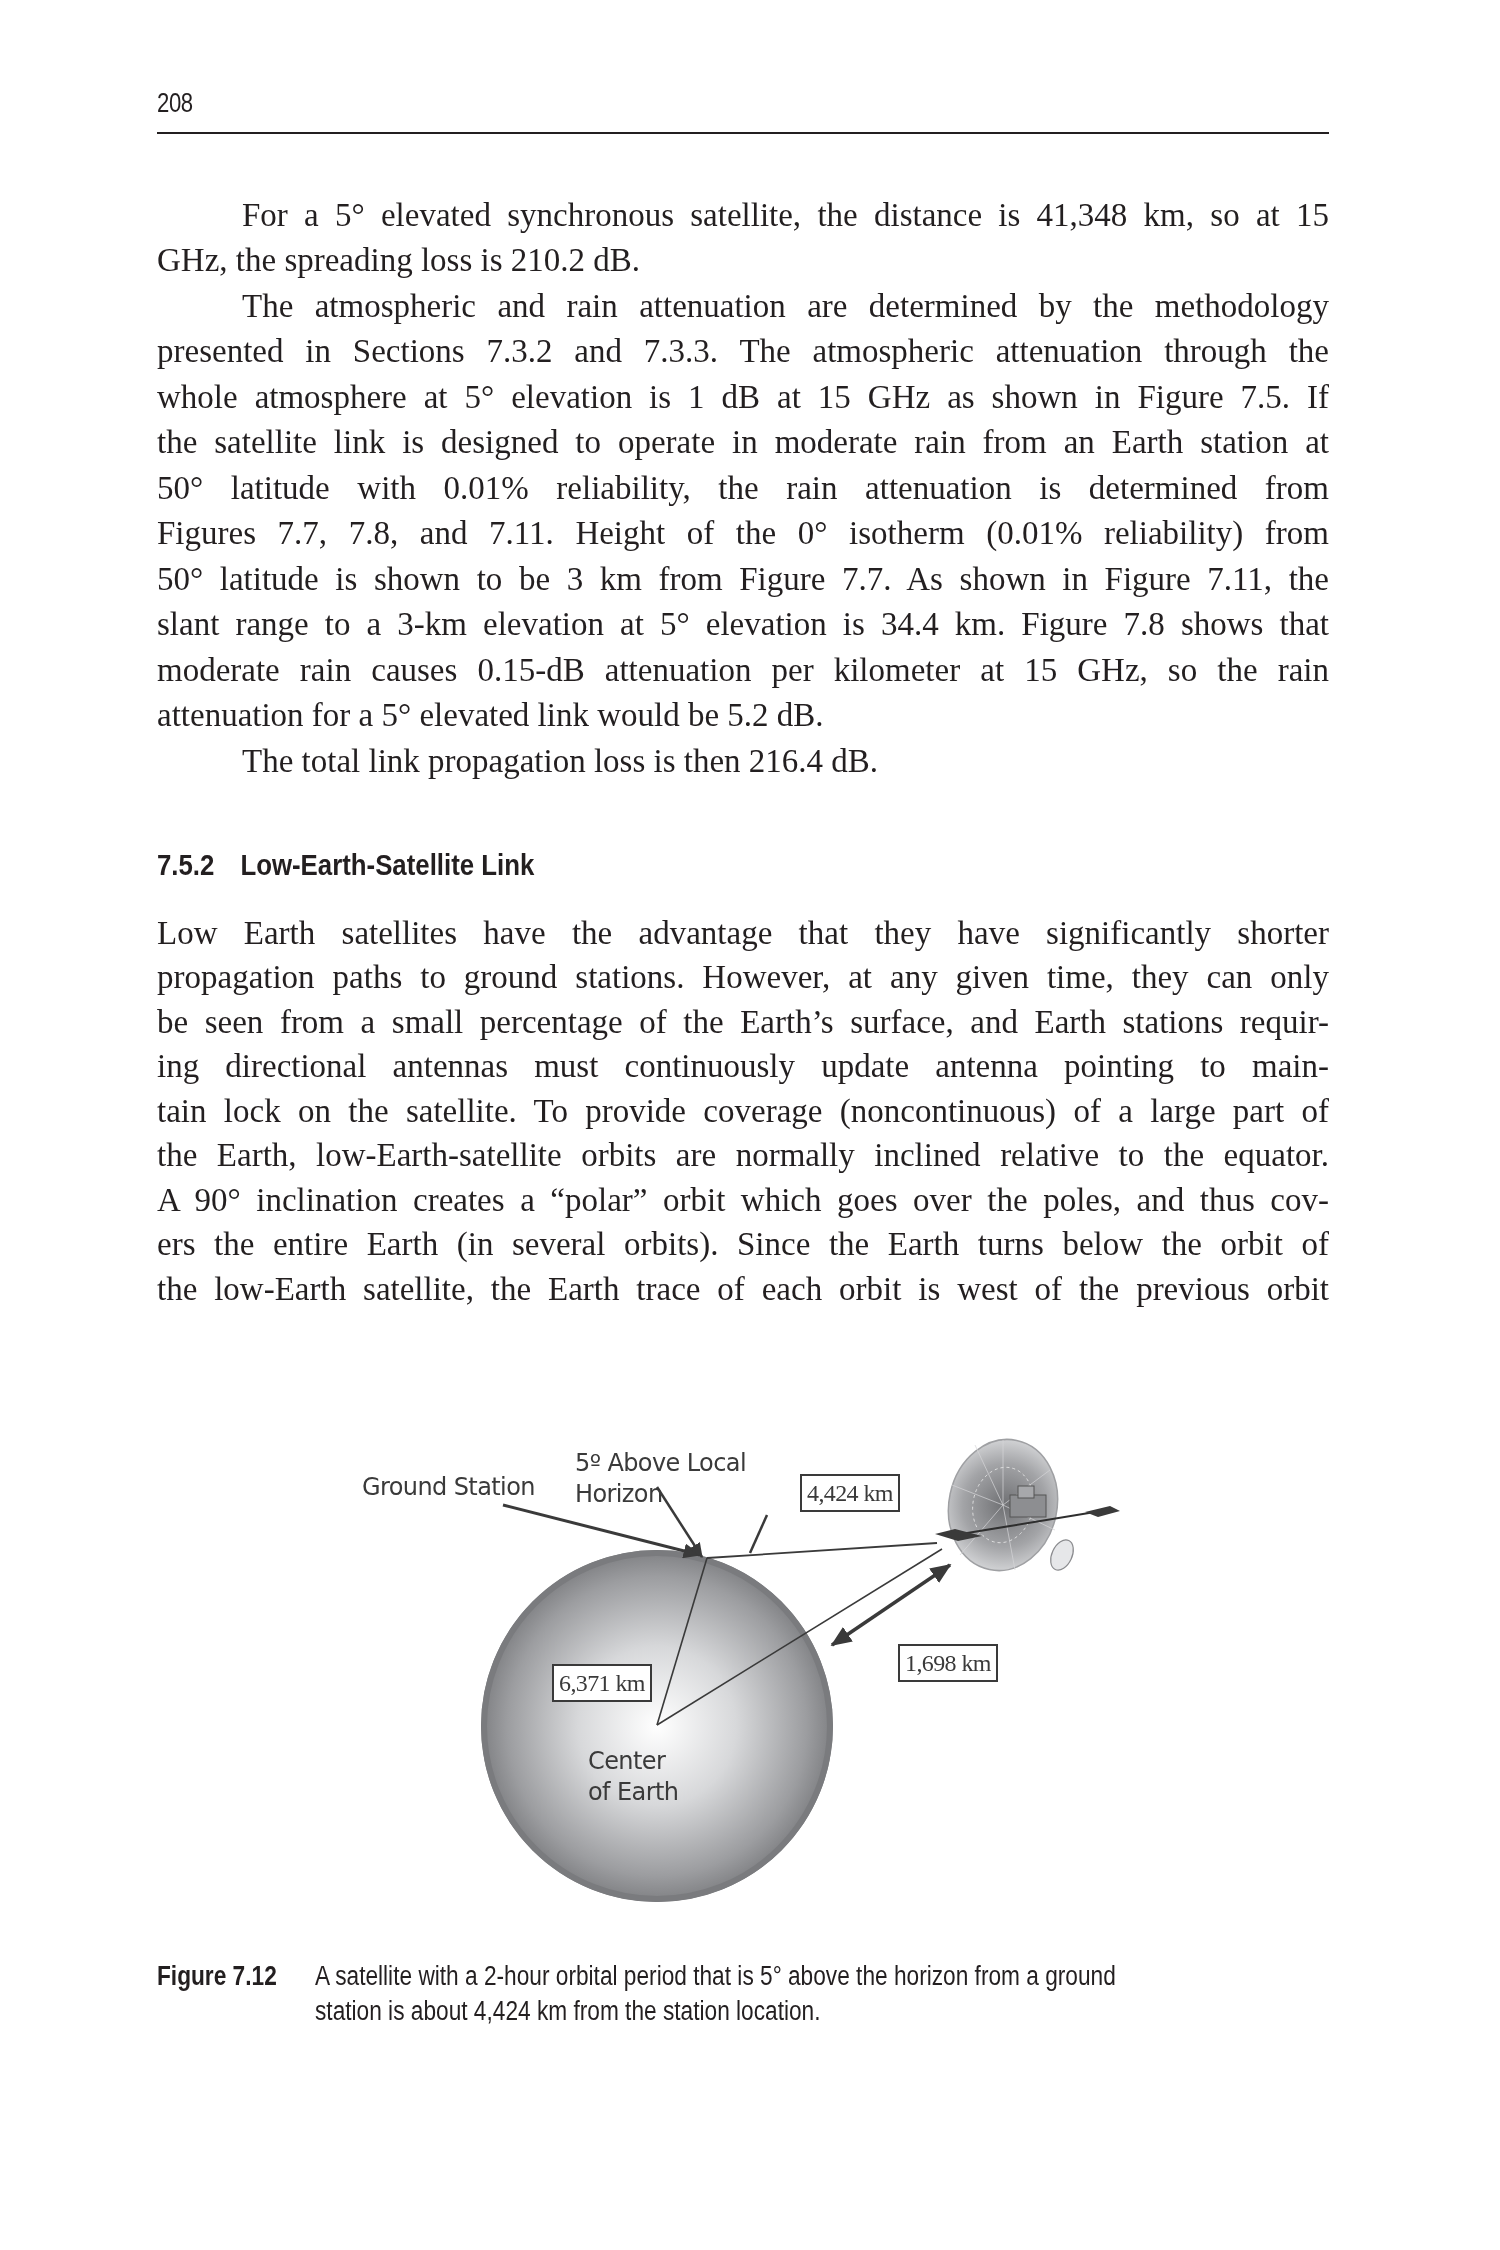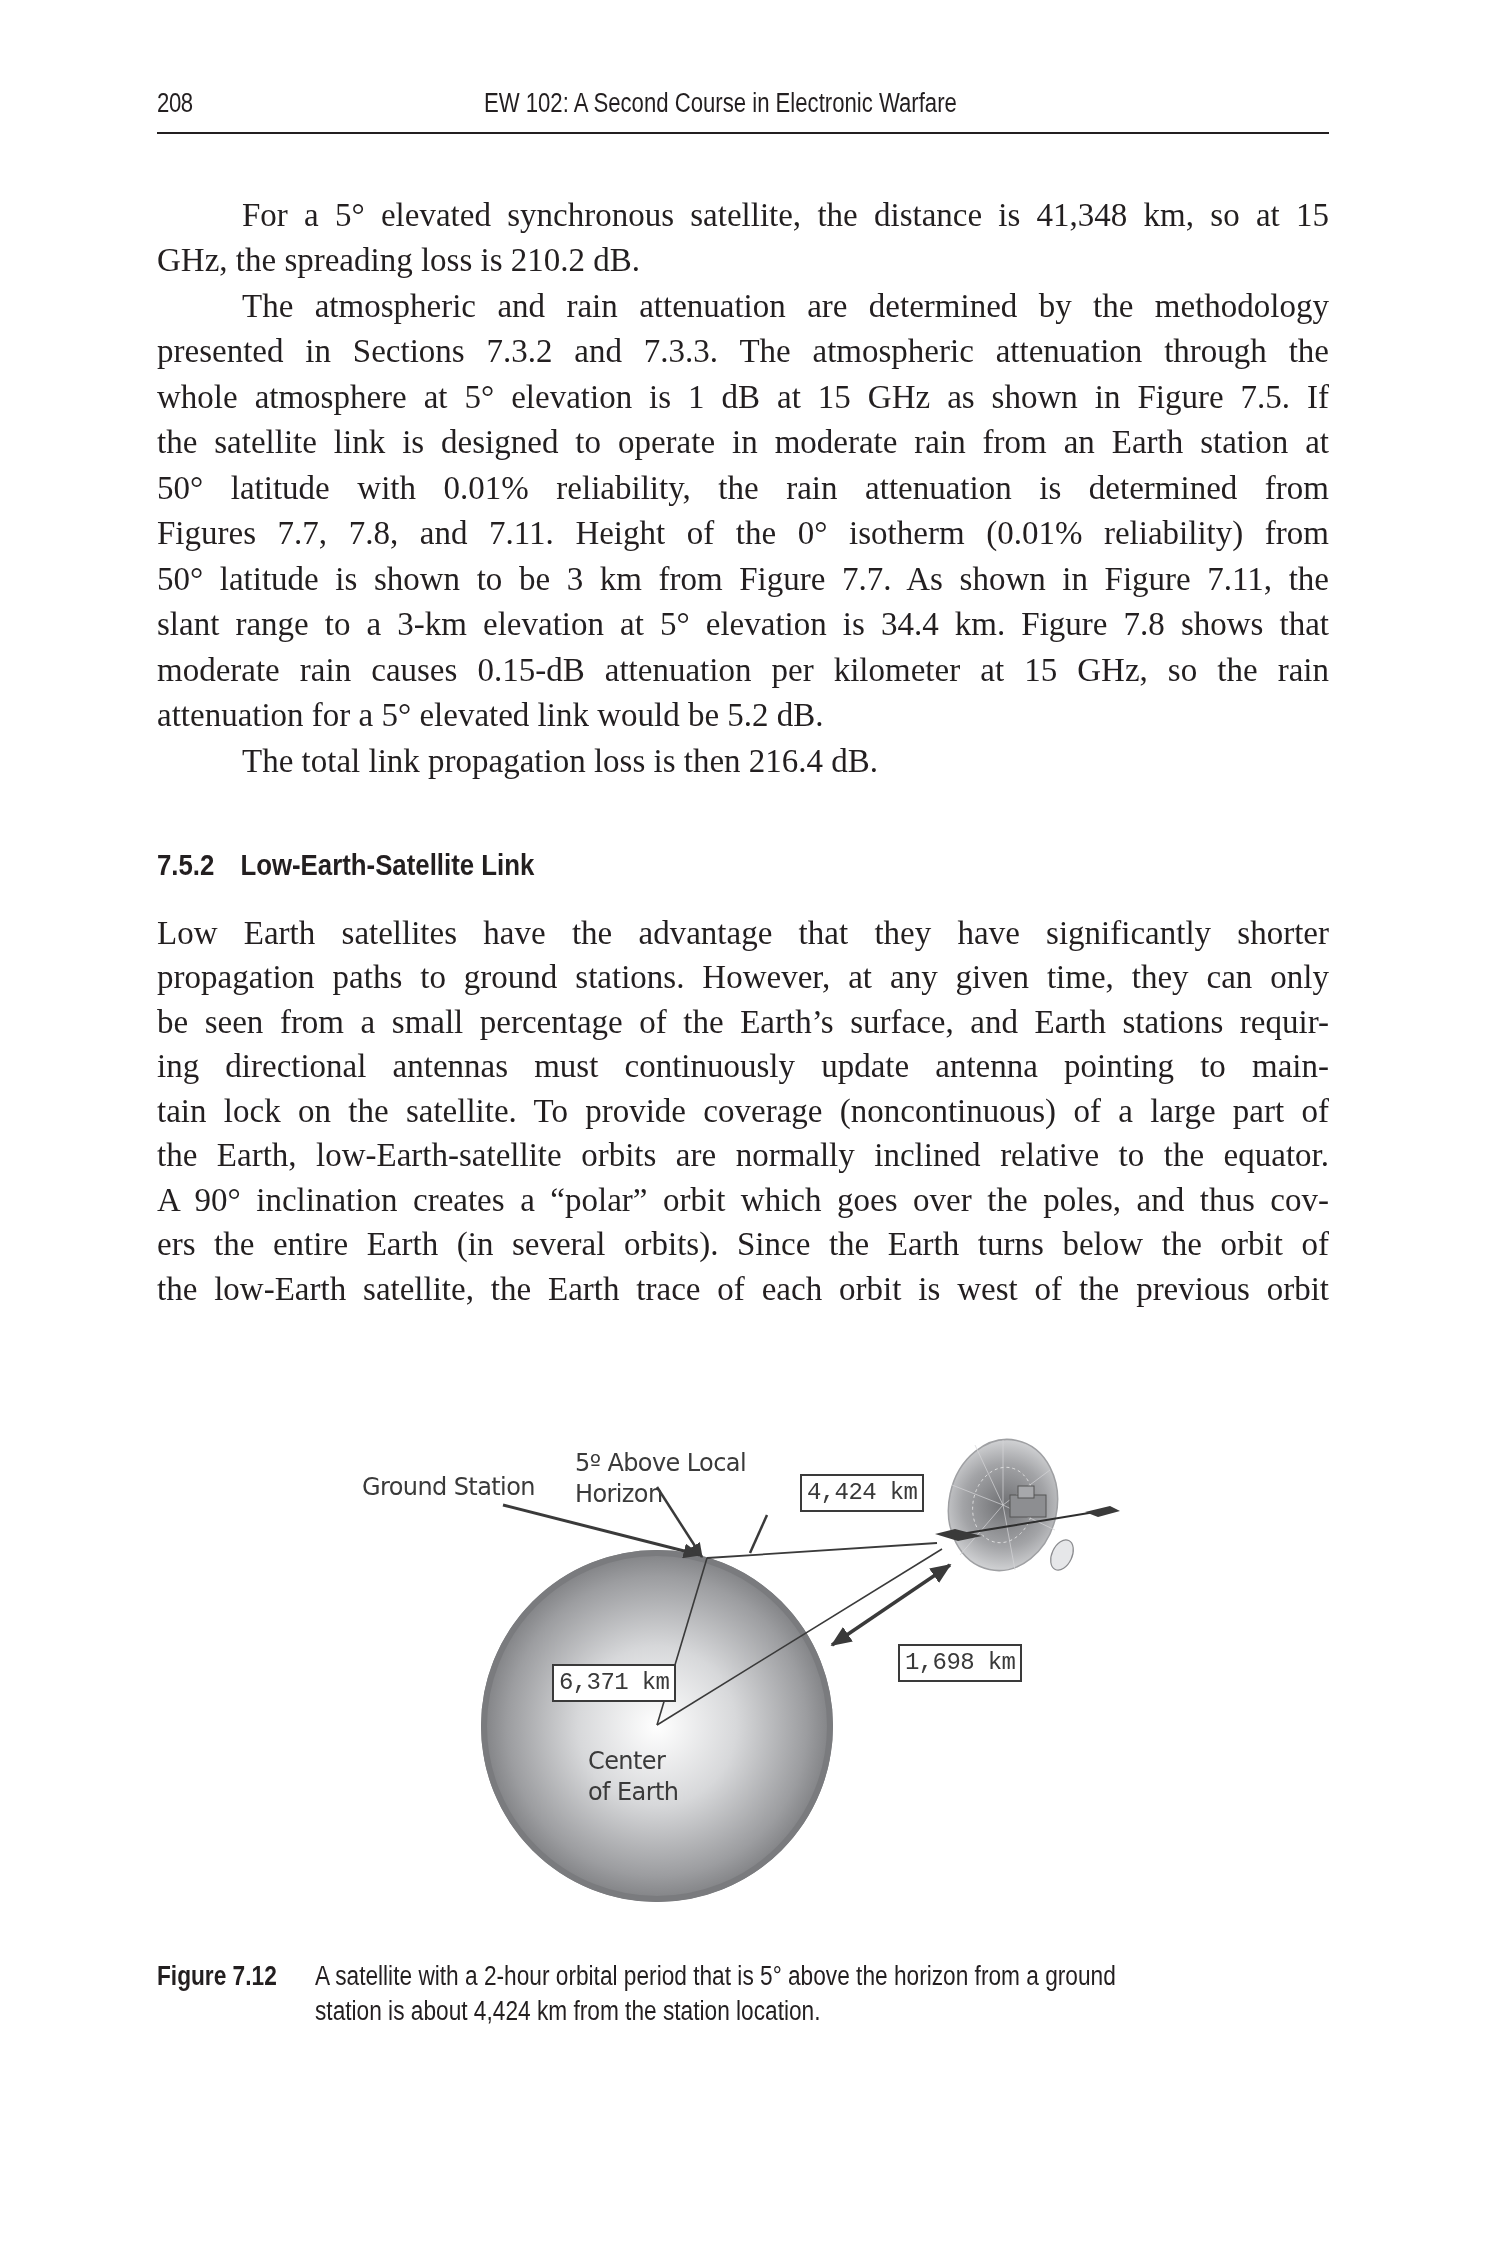--- a/index.html
+++ b/index.html
@@ -16,33 +16,32 @@
   .line { position: absolute; left: 157px; width: 1172px; height: 46px; font-family: "Liberation Serif", serif; font-size: 33px; line-height: 46px; white-space: nowrap; overflow: visible; text-align: justify; text-align-last: justify; }
   .line.last { text-align-last: left; }
   .line.indent { left: 242px; width: 1087px; }
 
   .heading { position: absolute; left: 157px; top: 848px; font-family: "Liberation Sans", sans-serif; font-weight: bold; font-size: 30px; white-space: nowrap; transform: scaleX(0.86); transform-origin: left top; }
   .heading .num { display: inline-block; width: 97px; }
 
   
   .figure { position: absolute; left: 0; top: 0; width: 1500px; height: 2250px; pointer-events: none; padding-left: 8px; }
   .fig-label { position: absolute; font-family: "DejaVu Sans", sans-serif; font-size: 24px; color: #3a3a3a; white-space: nowrap; letter-spacing: -0.6px; }
-  .fig-box { position: absolute; border: 2px solid #3a3a3a; background: #fff; font-family: Liberation Mono, monospace; font-size: 24px; color: #3a3a3a; padding: 0 5px; line-height: 34px; letter-spacing: -0.6px; white-space: nowrap; }
+  .fig-box { position: absolute; border: 2px solid #3a3a3a; background: #fff; font-family: Liberation Serif, serif; font-size: 24px; color: #3a3a3a; padding: 0 5px; line-height: 34px; letter-spacing: -0.6px; white-space: nowrap; }
 
   
   .cap-label { position: absolute; left: 157px; top: 1961px; font-family: "Liberation Sans", sans-serif; font-weight: bold; font-size: 27px; white-space: nowrap; transform: scaleX(0.84); transform-origin: left top; }
   .cap-line { position: absolute; left: 315px; font-family: "Liberation Sans", sans-serif; font-size: 27px; white-space: nowrap; transform: scaleX(0.84); transform-origin: left top; }
 </style>
 </head>
 <body>
 
 <div class="page">
 
   <div class="hdr-num">208</div>
-  <div class="hdr-title"><span>EW 102: A Second Course in Electronic Warfare</span></div>
   <div class="hdr-rule"></div>
 
   <div>
     <div class="line indent" style="top:192px">For a 5° elevated synchronous satellite, the distance is 41,348 km, so at 15</div>
     <div class="line last" style="top:237px">GHz, the spreading loss is 210.2 dB.</div>
     <div class="line indent" style="top:283px">The atmospheric and rain attenuation are determined by the methodology</div>
     <div class="line" style="top:328px">presented in Sections 7.3.2 and 7.3.3. The atmospheric attenuation through the</div>
     <div class="line" style="top:374px">whole atmosphere at 5° elevation is 1 dB at 15 GHz as shown in Figure 7.5. If</div>
     <div class="line" style="top:419px">the satellite link is designed to operate in moderate rain from an Earth station at</div>
     <div class="line" style="top:465px">50° latitude with 0.01% reliability, the rain attenuation is determined from</div>

